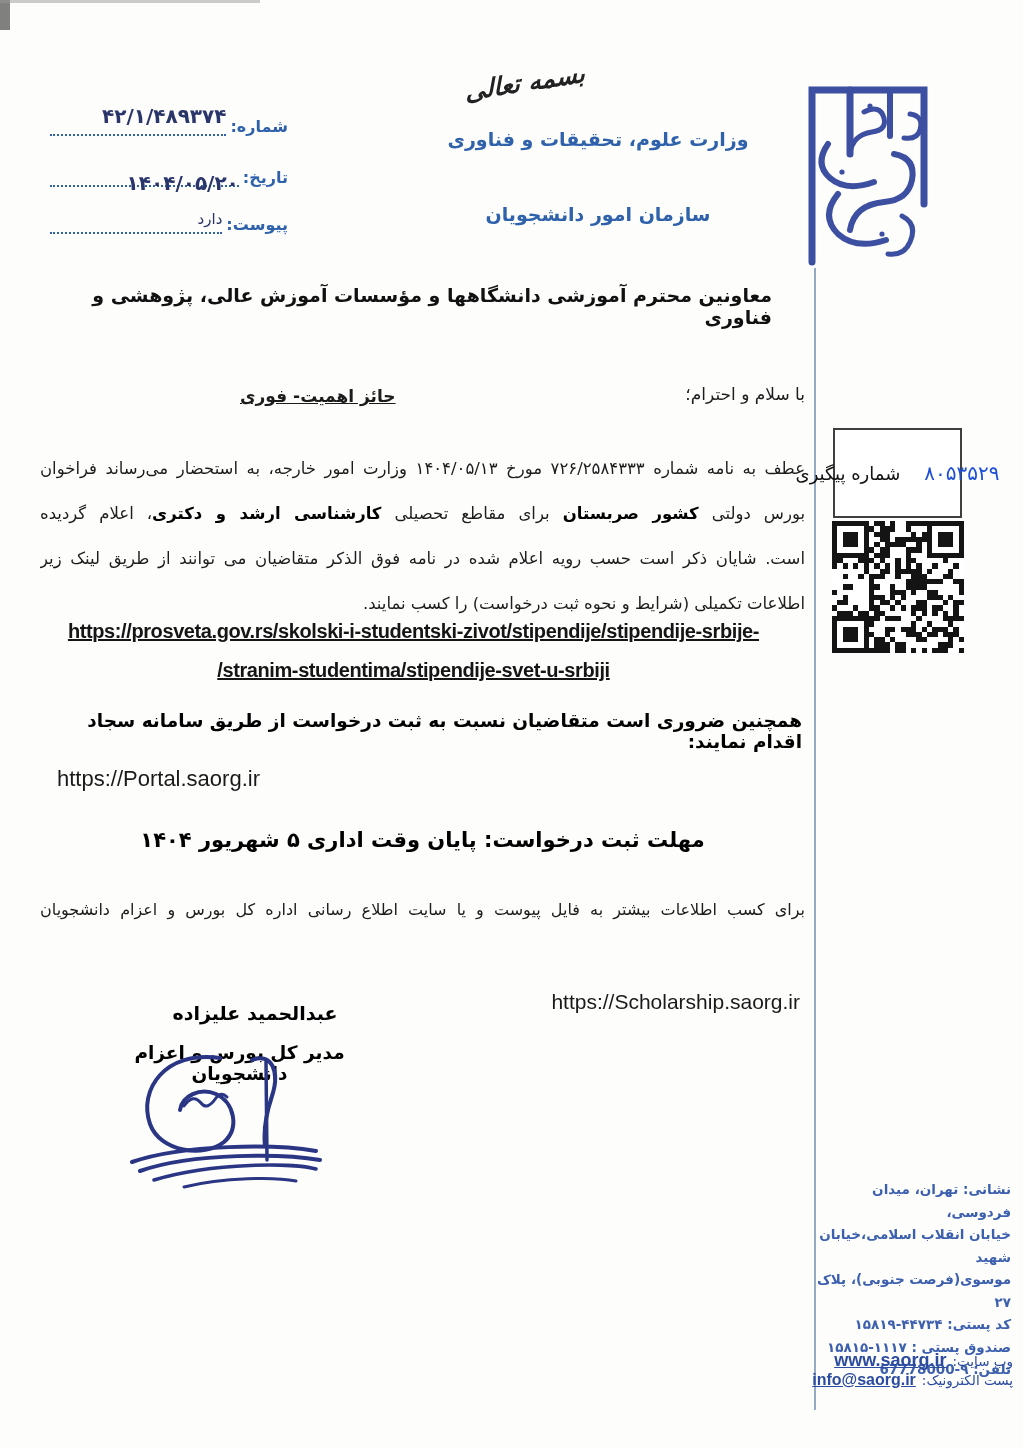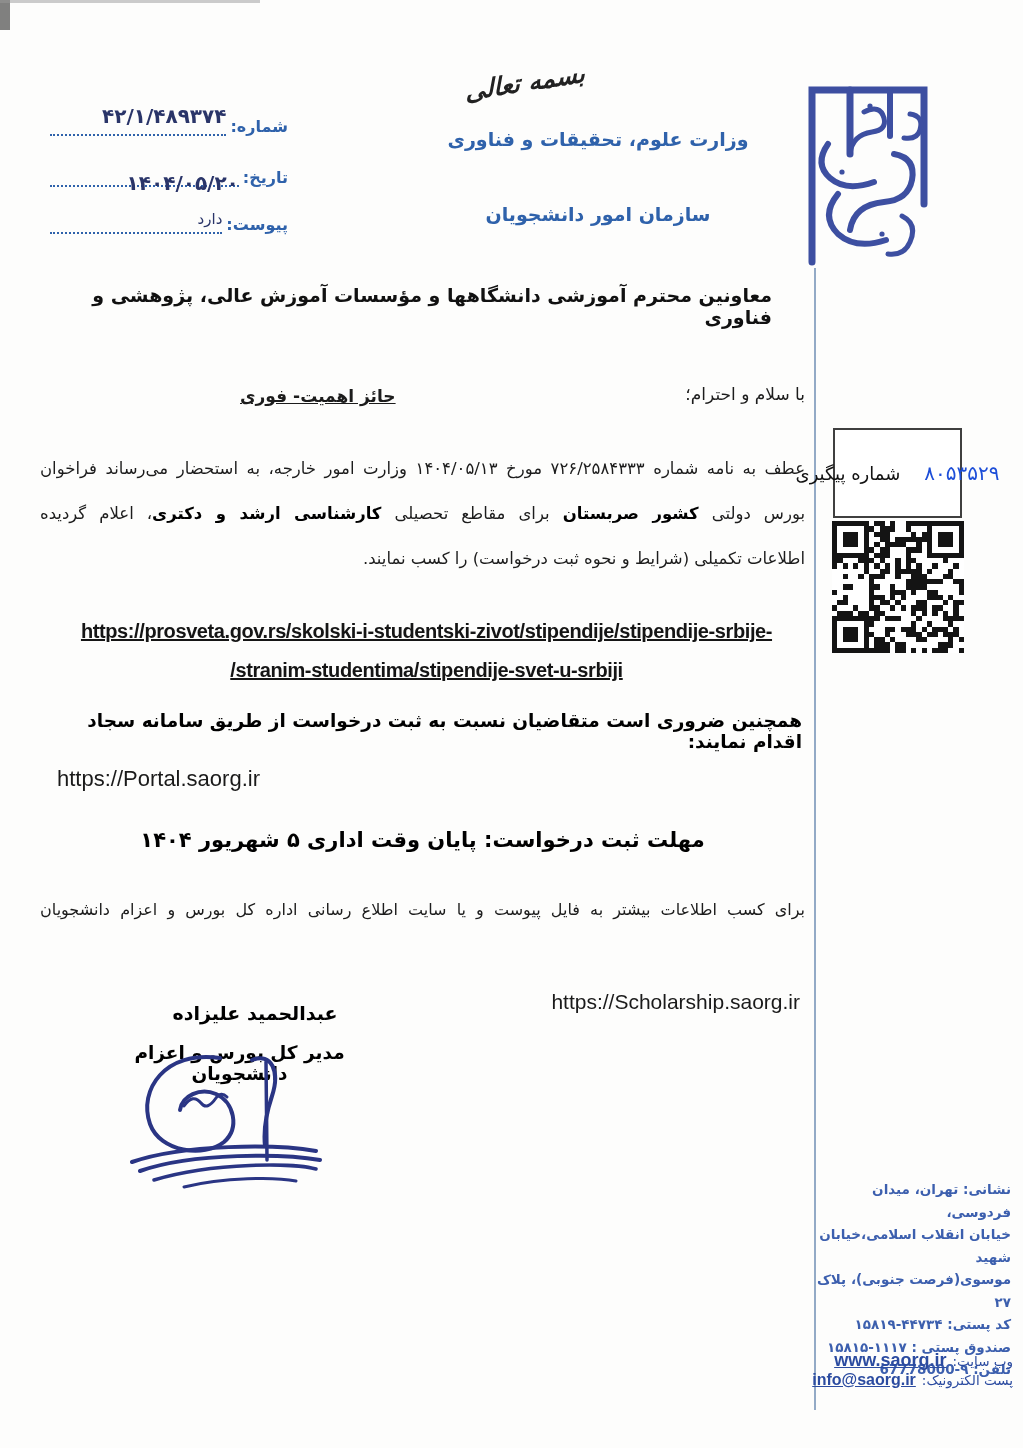--- a/index.html
+++ b/index.html
@@ -60,21 +60,21 @@
 
   .para { left:40px; width:765px; direction:rtl; font-size:16.5px; color:#1c1c1c; }
   .para .ln { line-height:45px; white-space:nowrap; overflow:hidden;
     text-align:justify; text-align-last:justify; }
   .para .ln-last { text-align:right; text-align-last:right; }
   .p1 { top:446px; }
   .p2 { top:886px; font-size:16px; }
   .p2 .ln { line-height:47px; }
   b.seg { color:#000; }
 
-  .url-block { left:44px; top:612px; width:765px; text-align:center; direction:ltr;
+  .url-block { left:31px; top:612px; width:765px; text-align:center; direction:ltr;
     font-family:"Liberation Sans", sans-serif; font-weight:bold; font-size:20px;
     letter-spacing:-0.4px; color:#151515; line-height:39px; }
   .url-block a, .url-line { text-decoration:underline; color:#151515; }
 
   .sajjad { left:40px; top:710px; width:762px; direction:rtl; text-align:right;
     font-weight:bold; font-size:18.5px; color:#000; }
 
   .portal-url { left:57px; top:766px; direction:ltr;
     font-family:"Liberation Sans", sans-serif; font-size:22px; color:#1a1a1a; }
 
@@ -482,20 +482,21 @@
   <div class="abs salut-row">
     <span class="salutation">با سلام و احترام؛</span>
     <span class="priority">حائز اهمیت- فوری</span>
   </div>
 
   <div class="abs para p1">
     <div class="ln">عطف به نامه شماره ۷۲۶/۲۵۸۴۳۳۳ مورخ ۱۴۰۴/۰۵/۱۳ وزارت امور خارجه، به استحضار می‌رساند فراخوان</div>
     <div class="ln">
       <span>بورس دولتی </span><b class="seg">کشور صربستان</b><span> برای مقاطع تحصیلی </span><b class="seg">کارشناسی ارشد و دکتری</b><span>، اعلام گردیده</span>
     </div>
+    <div class="ln">است. شایان ذکر است حسب رویه اعلام شده در نامه فوق الذکر متقاضیان می توانند از طریق لینک زیر</div>
     <div class="ln ln-last">اطلاعات تکمیلی (شرایط و نحوه ثبت درخواست) را کسب نمایند.</div>
   </div>
 
   <div class="abs url-block">
     <div class="url-line">https://prosveta.gov.rs/skolski-i-studentski-zivot/stipendije/stipendije-srbije-</div>
     <div class="url-line">/stranim-studentima/stipendije-svet-u-srbiji</div>
   </div>
 
   <div class="abs sajjad">همچنین ضروری است متقاضیان نسبت به ثبت درخواست از طریق سامانه سجاد اقدام نمایند:</div>
 

